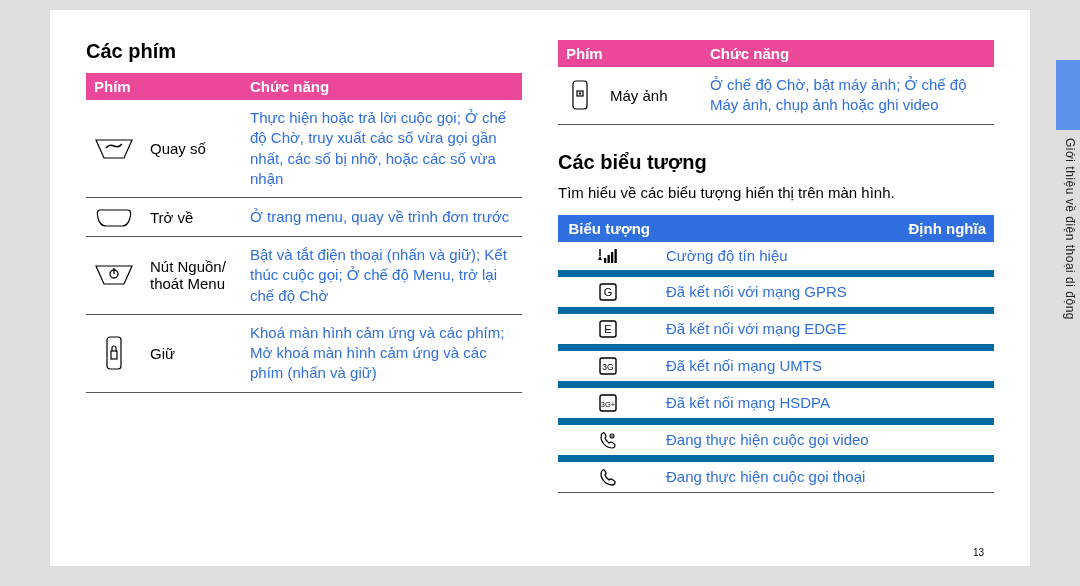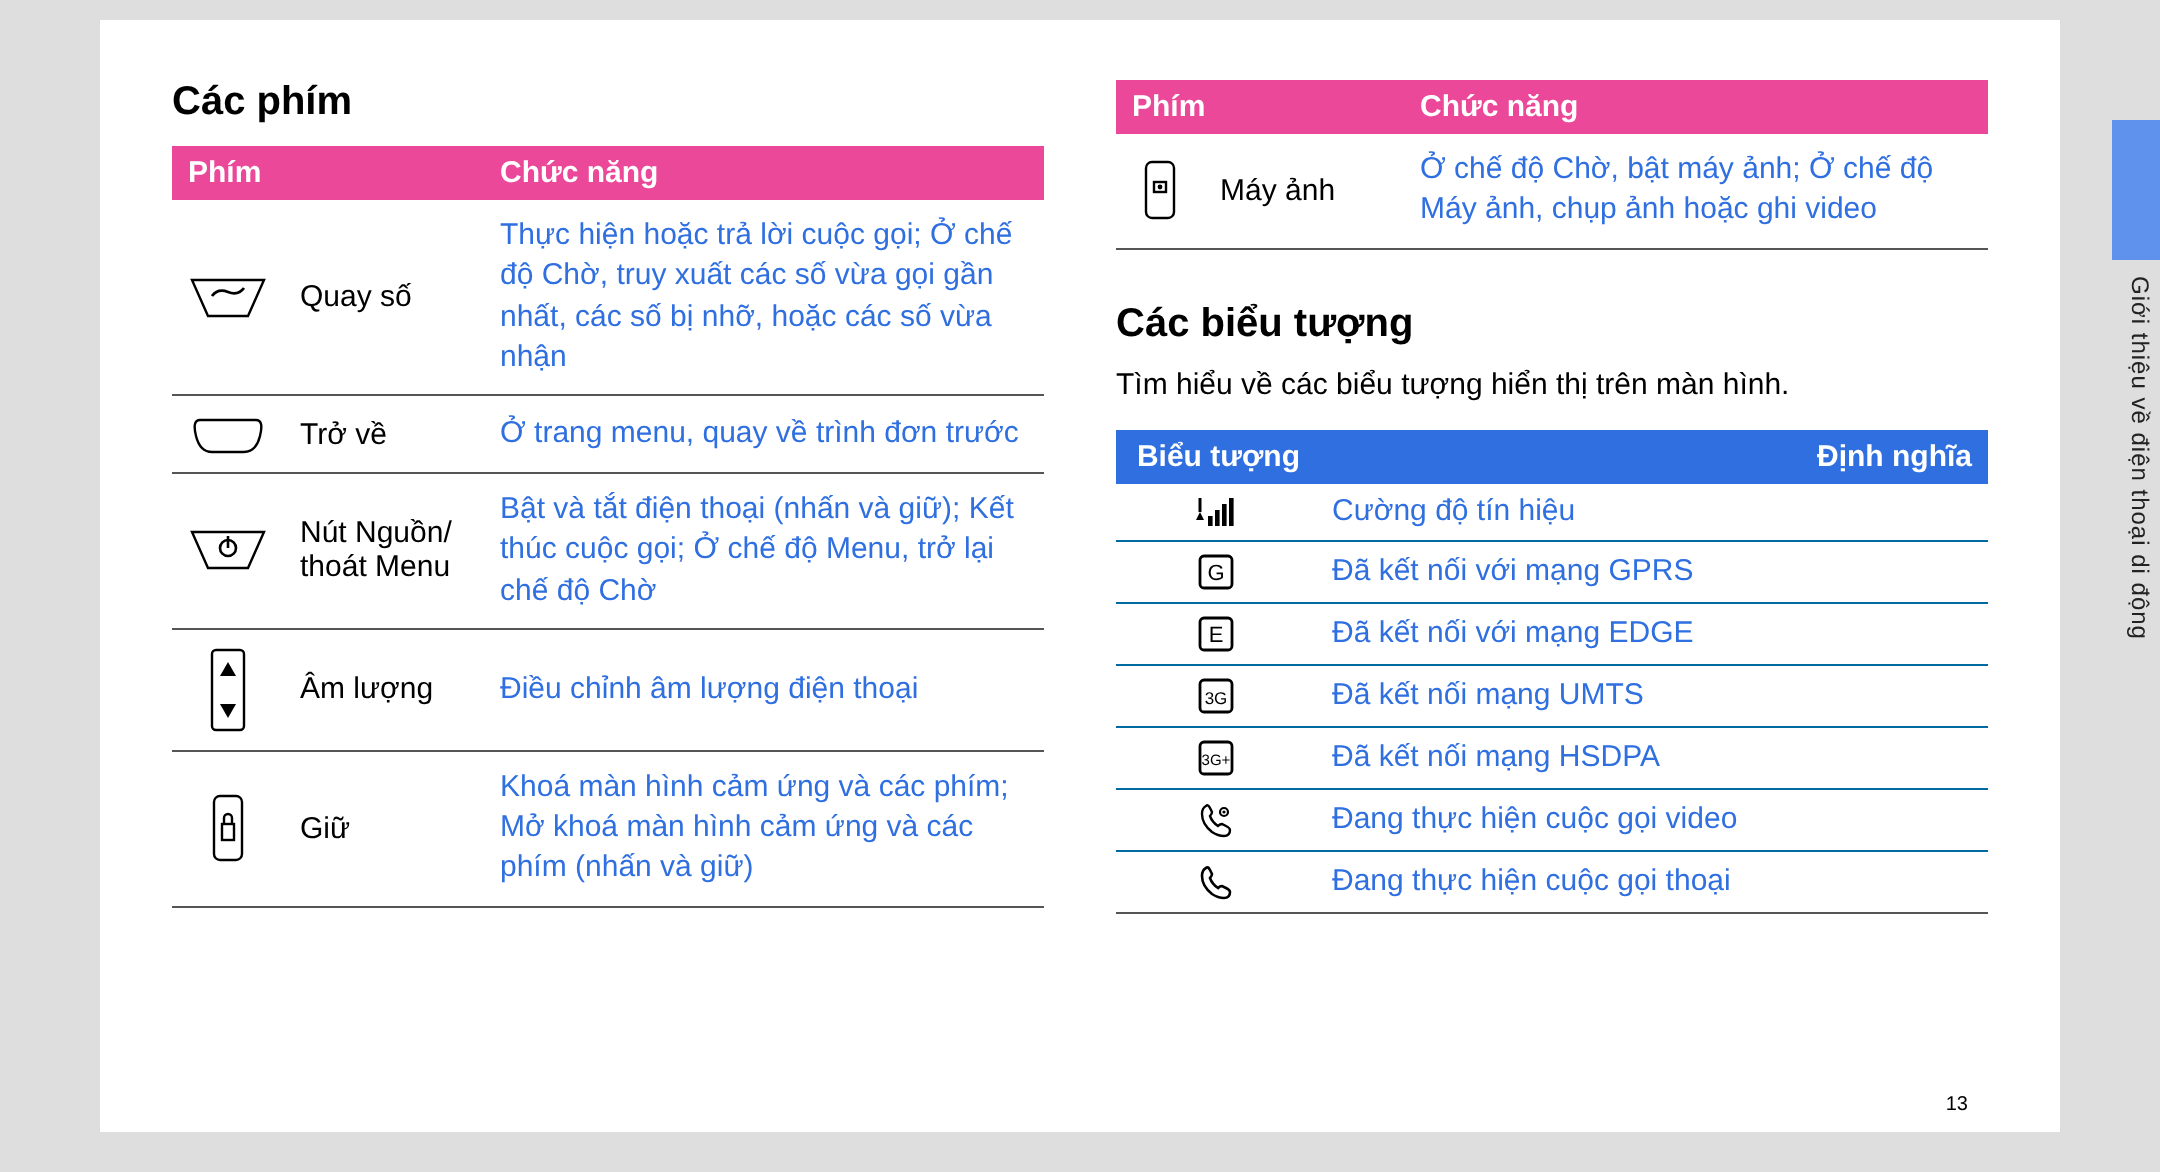--- a/index.html
+++ b/index.html
@@ -64,21 +64,21 @@
   table.icons-table thead th {
     background: #2f6fe0;
     color: #fff;
     text-align: right;
     font-weight: bold;
     padding: 5px 8px;
     font-size: 15px;
   }
   table.icons-table thead th:first-child { width: 100px; }
   table.icons-table tbody td {
-    border-bottom: 1px solid #0369a1;
+    border-bottom: 7px solid #0369a1;
     padding: 5px 8px;
     vertical-align: middle;
   }
   table.icons-table tbody tr:last-child td { border-bottom: 1px solid #555; }
   td.icon2-cell { text-align: center; }
   td.def-cell { color: #2f6fe0; }
   
   .side-tab {
     position: absolute;
     right: 0;
@@ -143,31 +143,20 @@
         <tr>
           <td class="icon-cell">
             <svg width="40" height="22" viewBox="0 0 40 22">
                 <path d="M2 2 L38 2 L30 20 L10 20 Z" fill="#fff" stroke="#000" stroke-width="1.2"></path>
                 <circle cx="20" cy="10" r="4" fill="none" stroke="#000" stroke-width="1.3"></circle>
                 <line x1="20" y1="4" x2="20" y2="10" stroke="#000" stroke-width="1.3"></line>
               </svg>
           </td>
           <td class="label-cell">Nút Nguồn/ thoát Menu</td>
           <td class="func-cell">Bật và tắt điện thoại (nhấn và giữ); Kết thúc cuộc gọi; Ở chế độ Menu, trở lại chế độ Chờ</td>
-        </tr>
-        <tr>
-          <td class="icon-cell">
-            <svg width="22" height="44" viewBox="0 0 22 44">
-                <rect x="3" y="2" width="16" height="40" rx="2" fill="#fff" stroke="#000" stroke-width="1.2"></rect>
-                <polygon points="11,8 7,15 15,15" fill="#000"></polygon>
-                <polygon points="11,36 7,29 15,29" fill="#000"></polygon>
-              </svg>
-          </td>
-          <td class="label-cell">Âm lượng</td>
-          <td class="func-cell">Điều chỉnh âm lượng điện thoại</td>
         </tr>
         <tr>
           <td class="icon-cell">
             <svg width="22" height="36" viewBox="0 0 22 36">
                 <rect x="4" y="2" width="14" height="32" rx="3" fill="#fff" stroke="#000" stroke-width="1.2"></rect>
                 <rect x="8" y="16" width="6" height="8" fill="none" stroke="#000" stroke-width="1.2"></rect>
                 <path d="M9 16 v-3 a2 2 0 0 1 4 0 v3" fill="none" stroke="#000" stroke-width="1.2"></path>
               </svg>
           </td>
           <td class="label-cell">Giữ</td>

